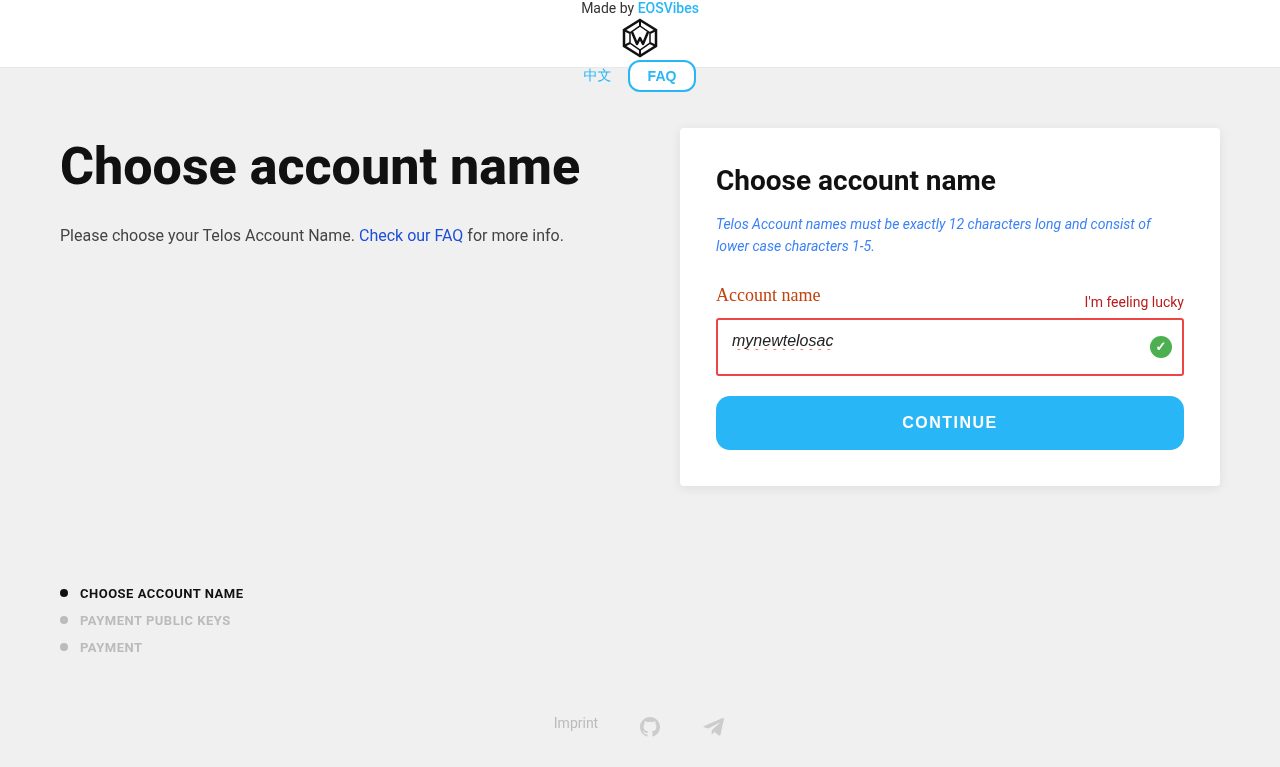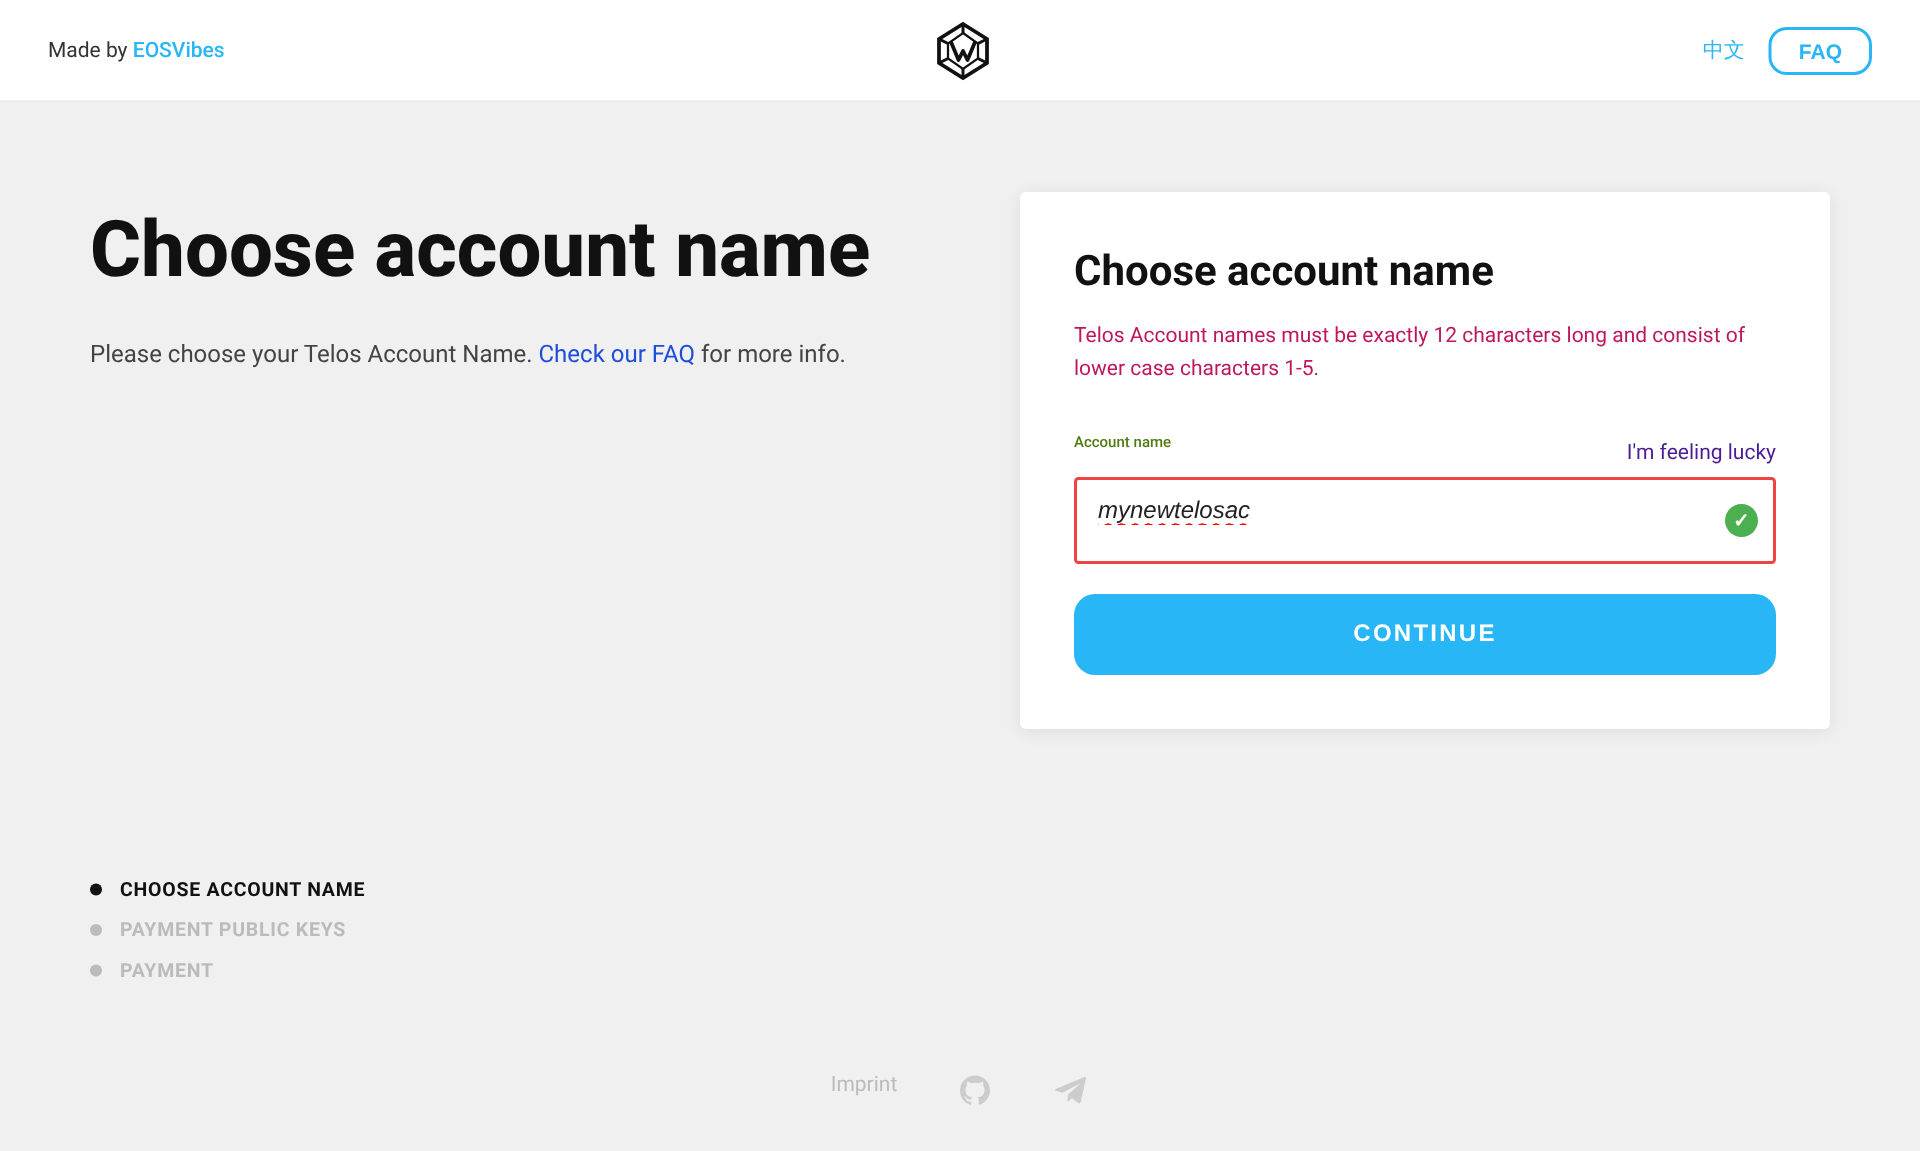--- a/index.html
+++ b/index.html
@@ -13,20 +13,21 @@
 
     
     .header {
       background: #fff;
       height: 68px;
       display: flex;
       align-items: center;
       justify-content: space-between;
       padding: 0 32px;
       border-bottom: 1px solid #e8e8e8;
+      flex-direction: column;
     }
     .header-left {
       font-size: 14px;
       color: #333;
     }
     .header-left a {
       color: #29b6f6;
       text-decoration: none;
       font-weight: 500;
     }
@@ -103,38 +104,40 @@
       align-self: flex-start;
     }
     .card-title {
       font-size: 28px;
       font-weight: 700;
       color: #111;
       margin-bottom: 16px;
     }
     .card-desc {
       font-size: 14px;
-      color: #be185d;
+      color: #3b82f6;
       line-height: 1.6;
       margin-bottom: 24px;
+      font-style: italic;
     }
     .field-row {
       display: flex;
       justify-content: space-between;
       align-items: center;
       margin-bottom: 8px;
     }
     .field-label {
-      font-size: 10px;
-      color: #4d7c0f;
+      font-size: 18px;
+      color: #c2410c;
       font-weight: 500;
+      font-family: Liberation Serif, serif;
     }
     .feeling-lucky {
       font-size: 14px;
-      color: #4c1d95;
+      color: #b91c1c;
       text-decoration: none;
       cursor: pointer;
       margin-top: 12px;
     }
     .input-wrapper {
       position: relative;
       margin-bottom: 20px;
     }
     .account-input {
       width: 100%;

